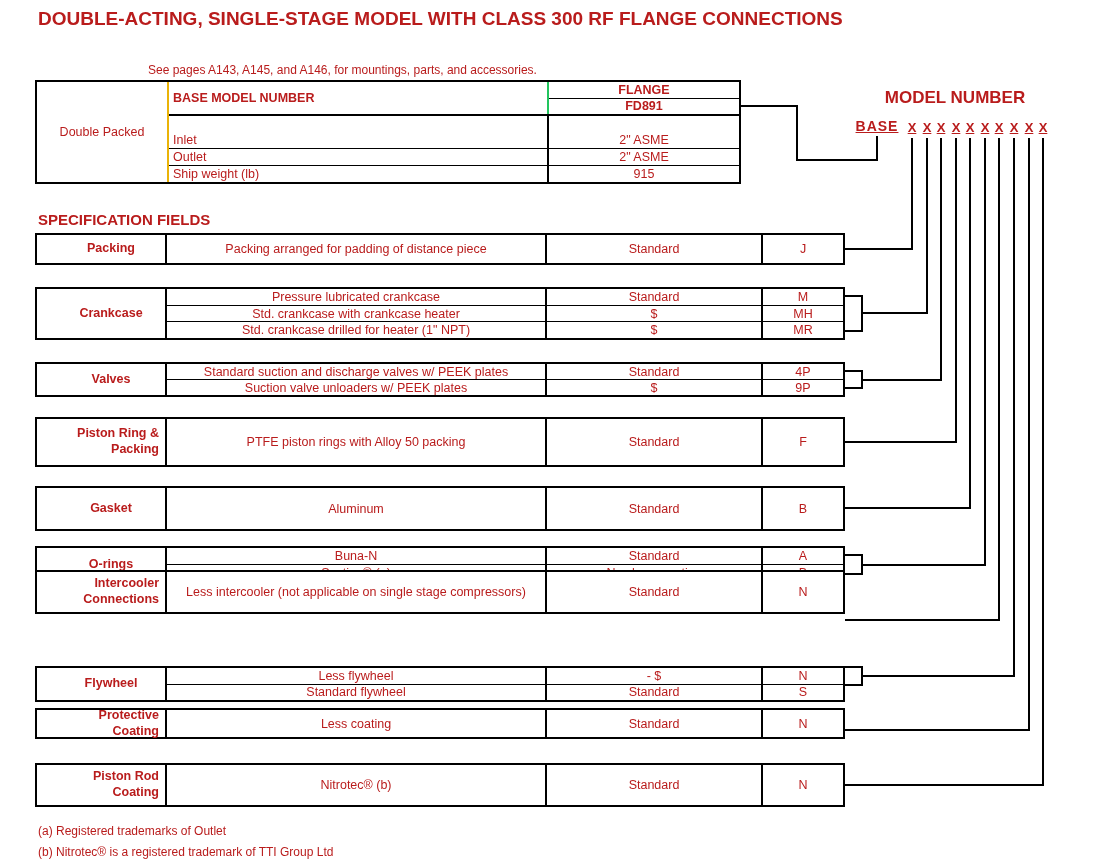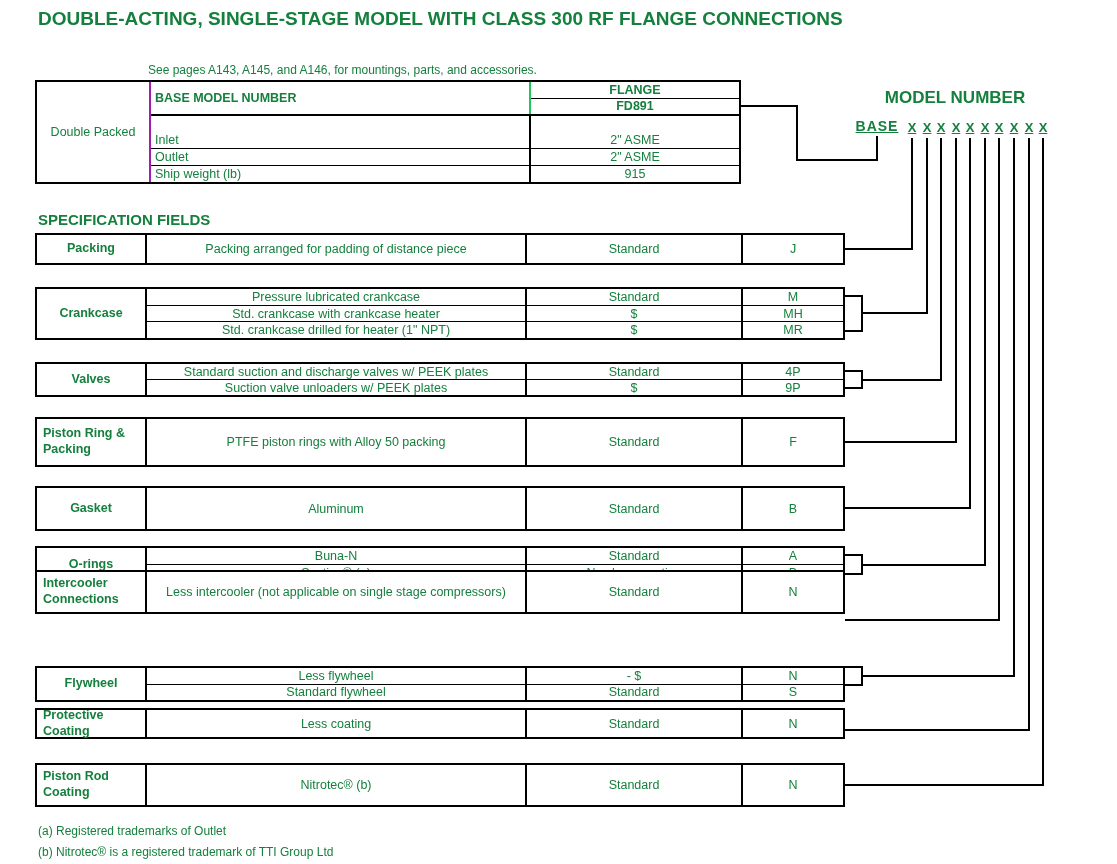--- a/index.html
+++ b/index.html
@@ -2,40 +2,40 @@
 <html><head>
 <meta charset="utf-8">
 <style>
   * { box-sizing: border-box; margin: 0; padding: 0; }
   html,body { background:#fff; }
   #page {
     position: relative;
     width: 1117px;
     height: 864px;
     background: #fff;
-    color: #15803d;
+    color: #b91c1c;
     font-family: "Liberation Sans", sans-serif;
     overflow: hidden;
   }
   .abs { position: absolute; }
 
   .doc-title {
     left: 38px; top: 8px; width: 1000px;
     font-size: 19px; font-weight: bold;
   }
   .note { left: 148px; top: 63px; font-size: 12px; }
   .section-heading { left: 38px; top: 211px; font-size: 15px; font-weight: bold; }
 
   
   .base-table {
     left: 35px; top: 80px; width: 706px; height: 104px;
     border: 2px solid #000; display: flex; font-size: 12.5px;
   }
   .base-label-cell {
-    width: 114px; border-right: 2px solid #a21caf;
+    width: 132px; border-right: 2px solid #eab308;
     display: flex; align-items: center; justify-content: center;
     text-align: center; padding: 0 2px;
   }
   .base-right { flex: 1; display: flex; flex-direction: column; }
   .base-head { display: flex; height: 34px; border-bottom: 2px solid #000; }
   .base-head-mid {
     width: 380px; border-right: 2px solid #22c55e;
     display: flex; align-items: center; padding-left: 4px; font-weight: bold;
   }
   .flange-col { flex: 1; display: flex; flex-direction: column; }
@@ -57,21 +57,21 @@
   .mx { position: absolute; top: 120px; width: 12px; text-align: center; font-size: 13px; font-weight: bold; text-decoration: underline; }
 
   
   .spec-table {
     position: absolute; left: 35px; width: 810px;
     border: 2px solid #000; display: flex; font-size: 12.5px; background: #fff;
   }
   .label-cell {
     width: 110px; border-right: 2px solid #000;
     display: flex; align-items: center; justify-content: center;
-    text-align: left; font-weight: bold; padding: 0 6px; line-height: 1.25;
+    text-align: right; font-weight: bold; padding: 0 6px; line-height: 1.25; margin-left: 20px;
   }
   .spec-rows { flex: 1; display: flex; flex-direction: column; }
   .spec-row { flex: 1; display: flex; min-height: 0; }
   .spec-row + .spec-row { border-top: 1px solid #000; }
   .cell-desc { width: 380px; border-right: 2px solid #000; display: flex; align-items: center; justify-content: center; text-align: center; padding: 0 6px; }
   .cell-std  { width: 216px; border-right: 2px solid #000; display: flex; align-items: center; justify-content: center; }
   .cell-code { flex: 1; display: flex; align-items: center; justify-content: center; }
 
   .footnote-a { left: 38px; top: 824px; font-size: 12px; }
   .footnote-b { left: 38px; top: 845px; font-size: 12px; }

